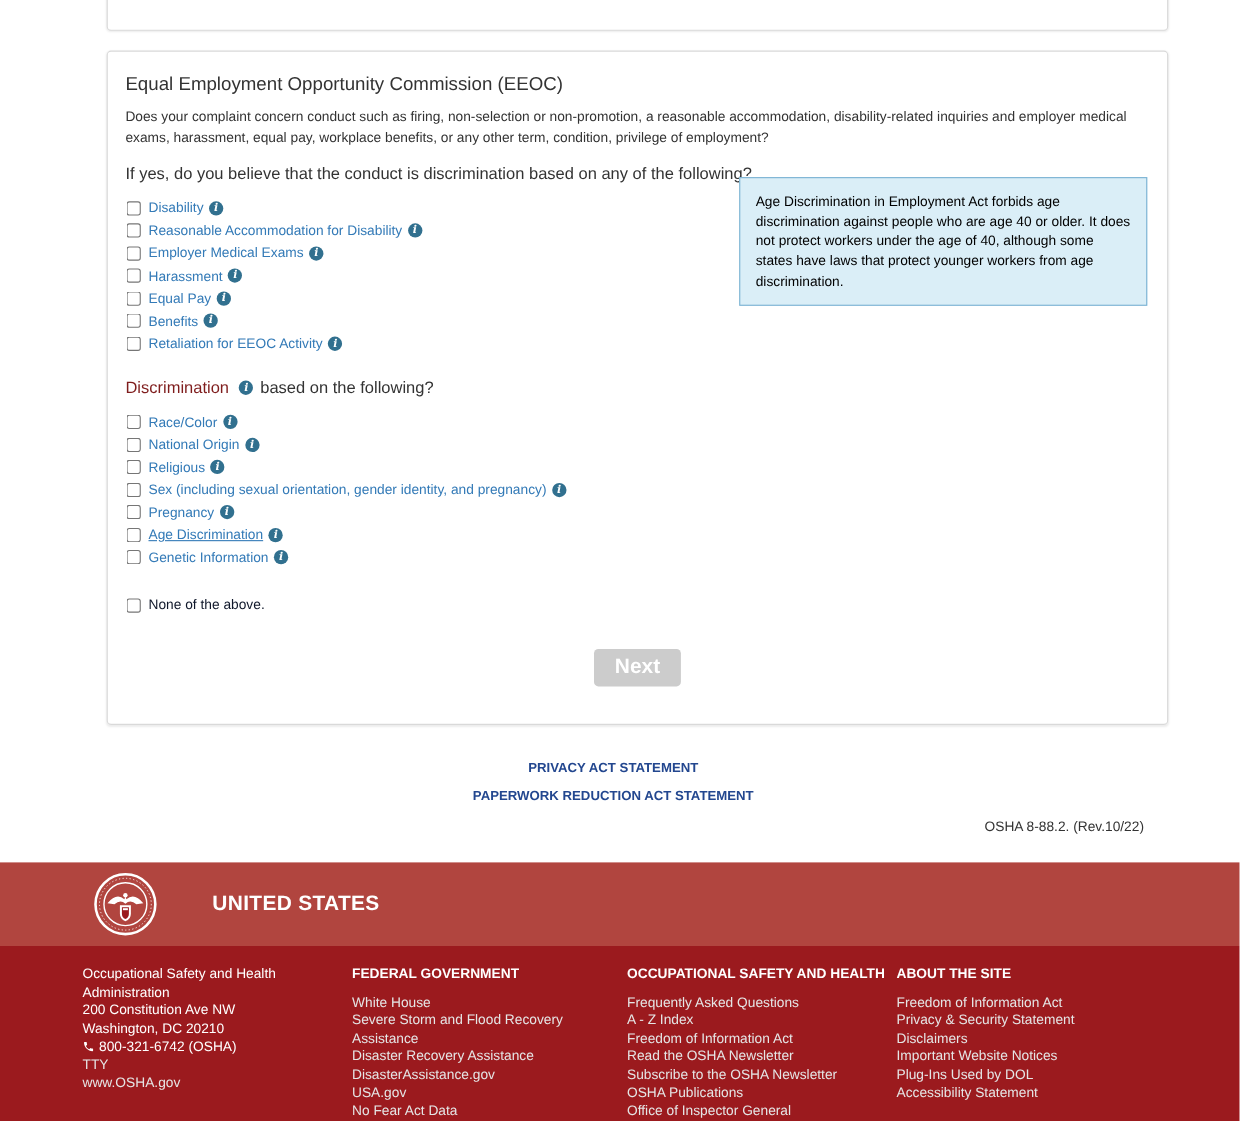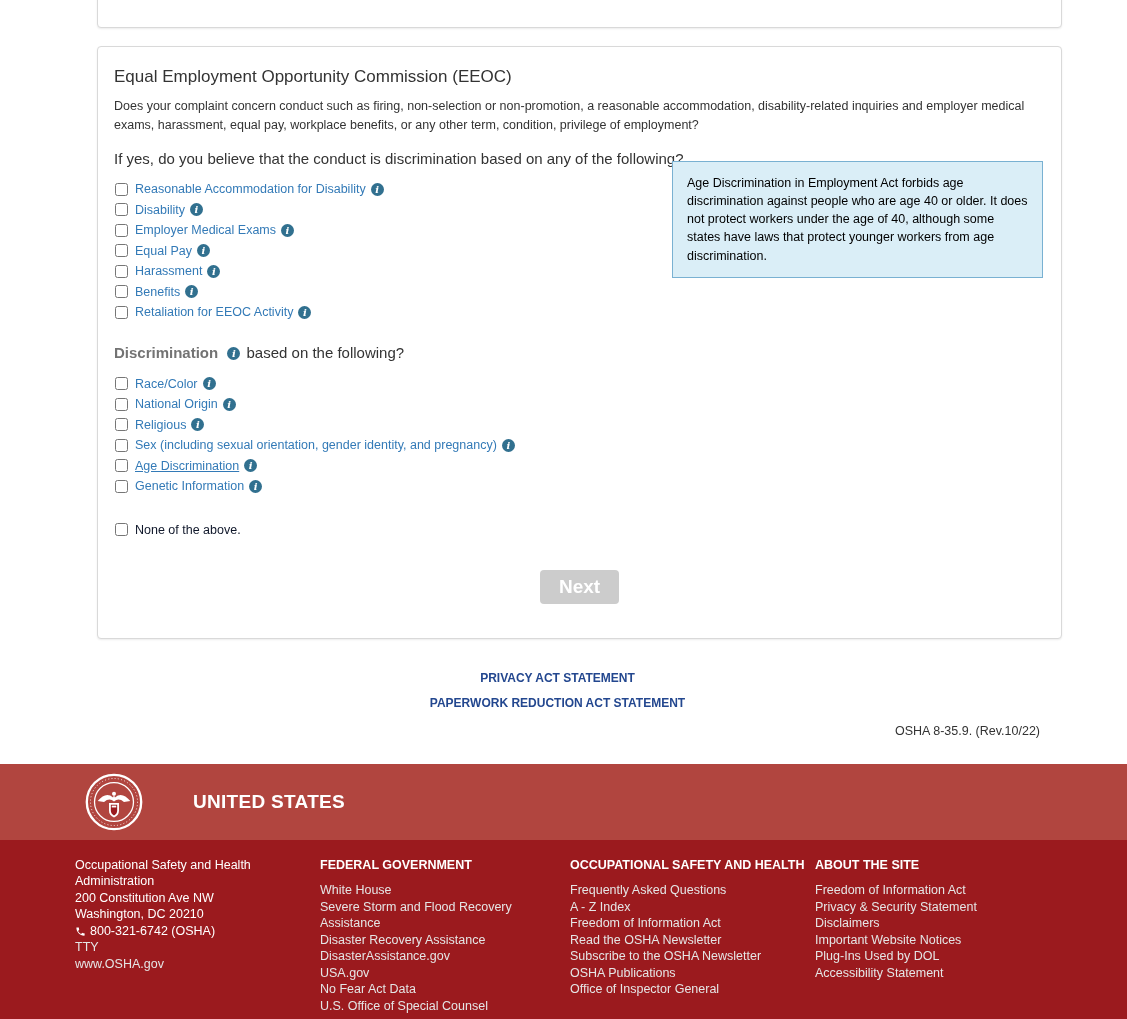--- a/index.html
+++ b/index.html
@@ -55,21 +55,21 @@
     flex: 0 0 13px;
   }
   .info-icon::before {
     content: "i";
     position: absolute; left: 0; top: 0; width: 13px; height: 13px;
     color: #fff; font: bold italic 10px/13px "DejaVu Serif", serif;
     text-align: center;
   }
 
   .subheading { margin: 22px 0 12px 0; font-size: 15px; }
-  .subheading .link-part { color: #737373; cursor: pointer; font-weight: bold; }
+  .subheading .link-part { color: #7f1d1d; cursor: pointer; }
   .subheading .info-icon { vertical-align: -2px; margin-right: 2px; }
 
   .none-row { margin-top: 23px; }
 
   
   .tooltip-box {
     position: absolute;
     top: 114px; right: 18px; width: 371px;
     background: #daeef7;
     border: 1px solid #79b1d2;
@@ -129,45 +129,45 @@
 <div class="panel panel-top"></div>
 
 <div class="panel panel-main">
   <h2 class="eeoc-title">Equal Employment Opportunity Commission (EEOC)</h2>
   <p class="intro">Does your complaint concern conduct such as firing, non-selection or non-promotion, a reasonable accommodation, disability-related inquiries and employer medical exams, harassment, equal pay, workplace benefits, or any other term, condition, privilege of employment?</p>
   <p class="question">If yes, do you believe that the conduct is discrimination based on any of the following?</p>
 
   <div class="cb-list">
     <div class="cb-row">
       <input type="checkbox" style="">
+      <span class="cb-label">Disability</span>
+      <span class="info-icon"></span>
+    </div>
+    <div class="cb-row">
+      <input type="checkbox" style="">
       <span class="cb-label">Reasonable Accommodation for Disability</span>
       <span class="info-icon"></span>
     </div>
     <div class="cb-row">
       <input type="checkbox" style="">
-      <span class="cb-label">Disability</span>
-      <span class="info-icon"></span>
-    </div>
-    <div class="cb-row">
-      <input type="checkbox" style="">
       <span class="cb-label">Employer Medical Exams</span>
       <span class="info-icon"></span>
     </div>
     <div class="cb-row">
       <input type="checkbox" style="">
+      <span class="cb-label">Harassment</span>
+      <span class="info-icon"></span>
+    </div>
+    <div class="cb-row">
+      <input type="checkbox" style="">
       <span class="cb-label">Equal Pay</span>
       <span class="info-icon"></span>
     </div>
     <div class="cb-row">
       <input type="checkbox" style="">
-      <span class="cb-label">Harassment</span>
-      <span class="info-icon"></span>
-    </div>
-    <div class="cb-row">
-      <input type="checkbox" style="">
       <span class="cb-label">Benefits</span>
       <span class="info-icon"></span>
     </div>
     <div class="cb-row">
       <input type="checkbox" style="">
       <span class="cb-label">Retaliation for EEOC Activity</span>
       <span class="info-icon"></span>
     </div>
   </div>
 
@@ -187,20 +187,25 @@
       <span class="info-icon"></span>
     </div>
     <div class="cb-row">
       <input type="checkbox" style="">
       <span class="cb-label">Religious</span>
       <span class="info-icon"></span>
     </div>
     <div class="cb-row">
       <input type="checkbox" style="">
       <span class="cb-label">Sex (including sexual orientation, gender identity, and pregnancy)</span>
+      <span class="info-icon"></span>
+    </div>
+    <div class="cb-row">
+      <input type="checkbox" style="">
+      <span class="cb-label">Pregnancy</span>
       <span class="info-icon"></span>
     </div>
     <div class="cb-row">
       <input type="checkbox" style="">
       <span class="cb-label hovered">Age Discrimination</span>
       <span class="info-icon"></span>
     </div>
     <div class="cb-row">
       <input type="checkbox" style="">
       <span class="cb-label">Genetic Information</span>
@@ -216,21 +221,21 @@
   <div class="next-wrap">
     <button class="next-btn">Next</button>
   </div>
 </div>
 
 <div class="statements">
   <a>PRIVACY ACT STATEMENT</a>
   <a>PAPERWORK REDUCTION ACT STATEMENT</a>
 </div>
 
-<div class="form-number">OSHA 8-35.9. (Rev.10/22)</div>
+<div class="form-number">OSHA 8-88.2. (Rev.10/22)</div>
 
 <div class="footer-banner">
   <svg class="seal" viewBox="0 0 64 64">
     <circle cx="32" cy="32" r="30" fill="none" stroke="#ffffff" stroke-width="2.6"></circle>
     <circle cx="32" cy="32" r="26" fill="none" stroke="#ffffff" stroke-width="0.9" stroke-dasharray="1.2 2.4"></circle>
     <circle cx="32" cy="32" r="21.5" fill="none" stroke="#ffffff" stroke-width="1.4"></circle>
     <path d="M14 31 Q23 20 31 27 L32 24 L33 27 Q41 20 50 31 L43 32 Q37 27 32 31.5 Q27 27 21 32 Z" fill="#ffffff"></path>
     <circle cx="32" cy="23" r="2.2" fill="#ffffff"></circle>
     <path d="M26.5 33 h11 v8.5 q0 5.5 -5.5 7.5 q-5.5 -2 -5.5 -7.5 Z" fill="#ffffff"></path>
     <path d="M28.5 35 h7 v6.5 q0 3.8 -3.5 5.3 q-3.5 -1.5 -3.5 -5.3 Z" fill="#9b1a1e"></path>

